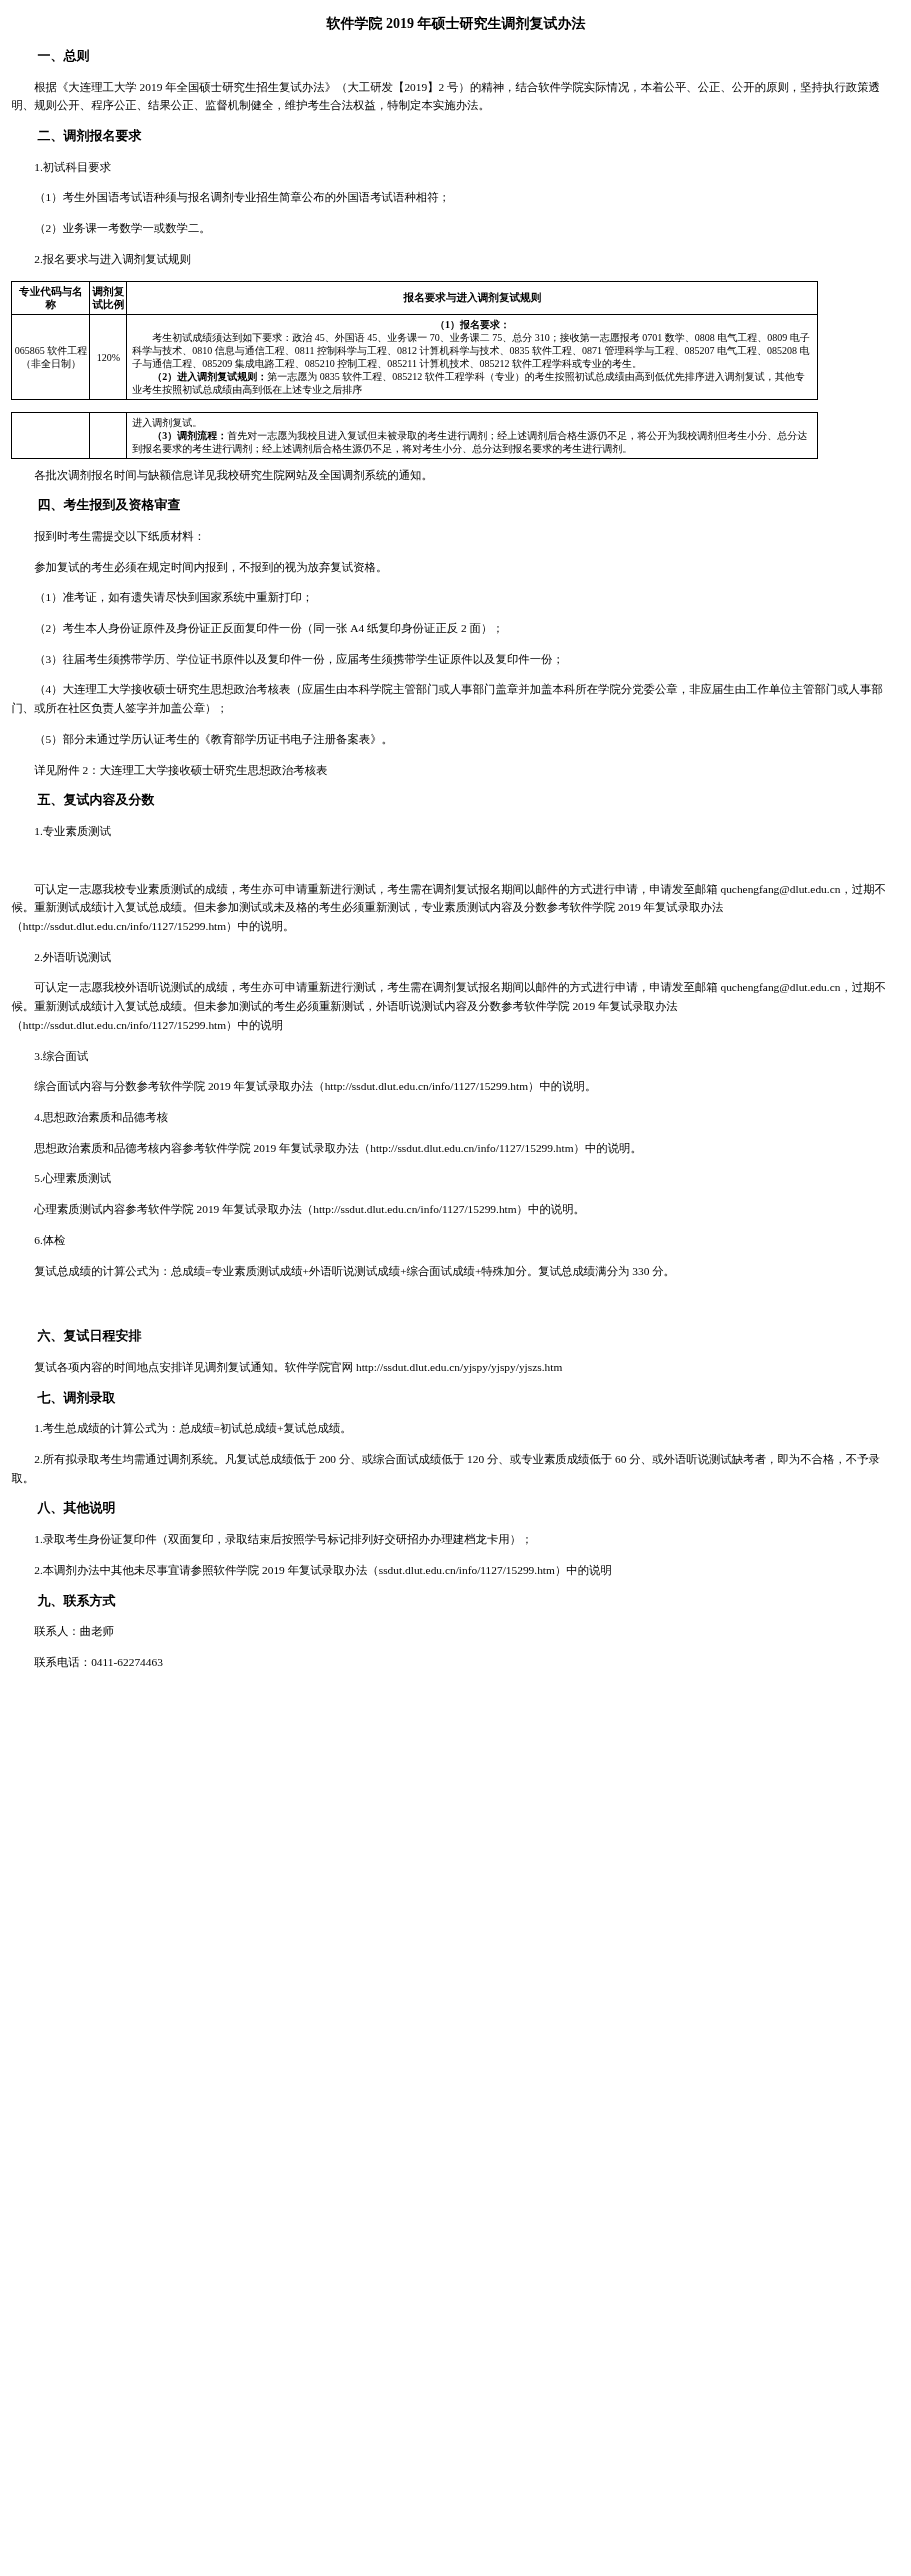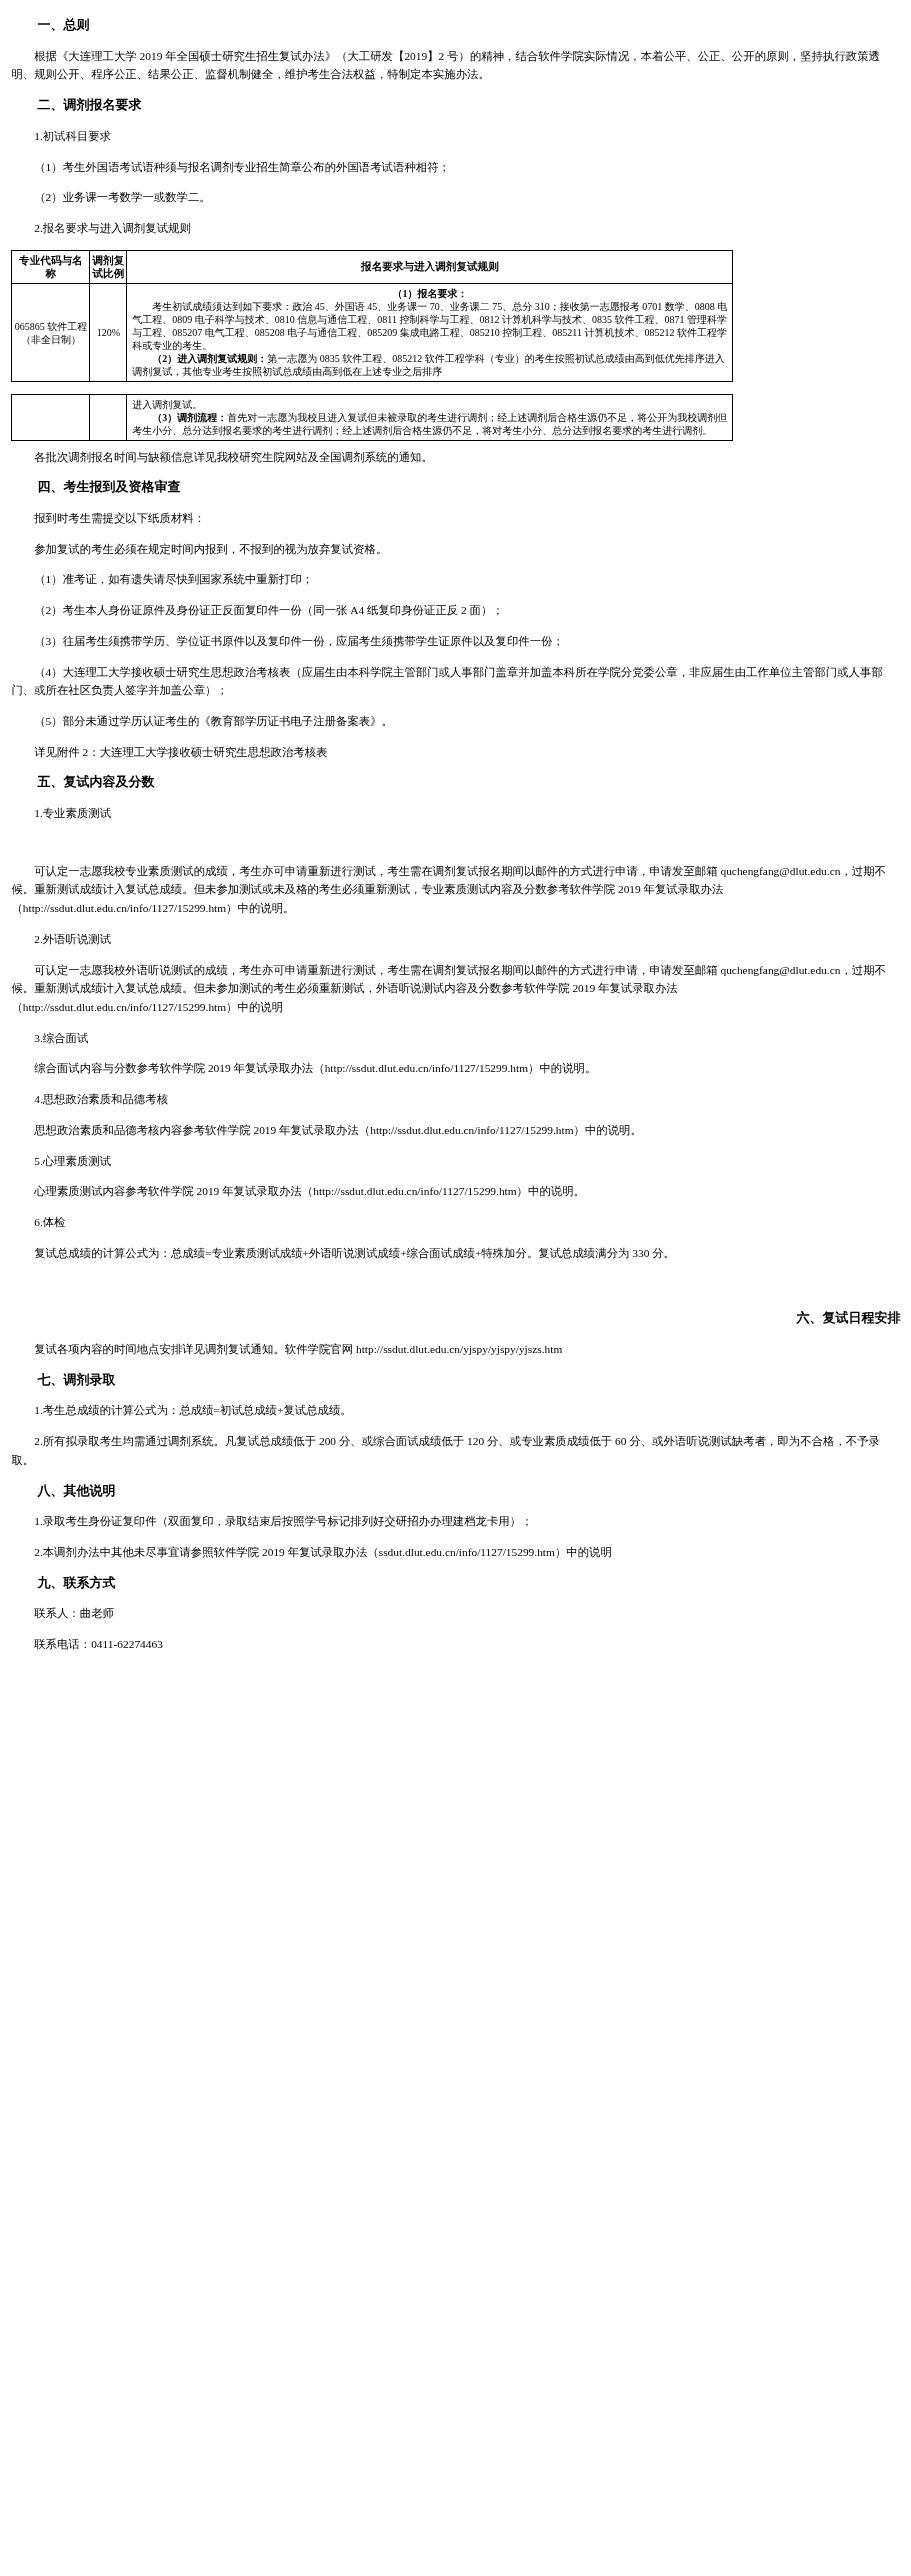--- a/index.html
+++ b/index.html
@@ -27,21 +27,21 @@
     margin: 8px 0 4.9px 0;
   }
   .para {
     text-indent: 2em;
     line-height: 18.7px;
     margin: 12px 0;
   }
   table {
     border-collapse: collapse;
     table-layout: fixed;
-    width: 722px;
+    width: 807px;
     margin: 6.5px 0 0 0;
   }
   th, td { border: 0.8px solid #000; }
   th {
     font-size: 10.6px;
     font-weight: bold;
     text-align: center;
     vertical-align: middle;
     padding: 3.2px 1.6px;
     line-height: 13px;
@@ -50,28 +50,29 @@
     font-size: 10px;
     vertical-align: middle;
     line-height: 13px;
     padding: 3.2px 4.9px;
   }
   td.c { text-align: center; padding: 3.2px 1.6px; }
   .cell-para { text-indent: 2em; }
   .b { font-weight: bold; text-align: center; }
   .cont-table { margin-top: 11.4px; }
   .gap-lg { margin-top: 39px; }
-  .gap-xl { margin-top: 47px; text-align: right; }
+  .gap-xl { margin-top: 47px; }
   .mt8 { margin-top: 6.5px; }
 </style>
 </head>
 <body>
 
 <div class="doc">
 
+  <div class="title">软件学院 2019 年硕士研究生调剂复试办法</div>
 
   <div class="heading">一、总则</div>
   <p class="para">根据《大连理工大学 2019 年全国硕士研究生招生复试办法》（大工研发【2019】2 号）的精神，结合软件学院实际情况，本着公平、公正、公开的原则，坚持执行政策透明、规则公开、程序公正、结果公正、监督机制健全，维护考生合法权益，特制定本实施办法。</p>
 
   <div class="heading">二、调剂报名要求</div>
   <p class="para">1.初试科目要求</p>
   <p class="para">（1）考生外国语考试语种须与报名调剂专业招生简章公布的外国语考试语种相符；</p>
   <p class="para">（2）业务课一考数学一或数学二。</p>
   <p class="para">2.报名要求与进入调剂复试规则</p>
 

